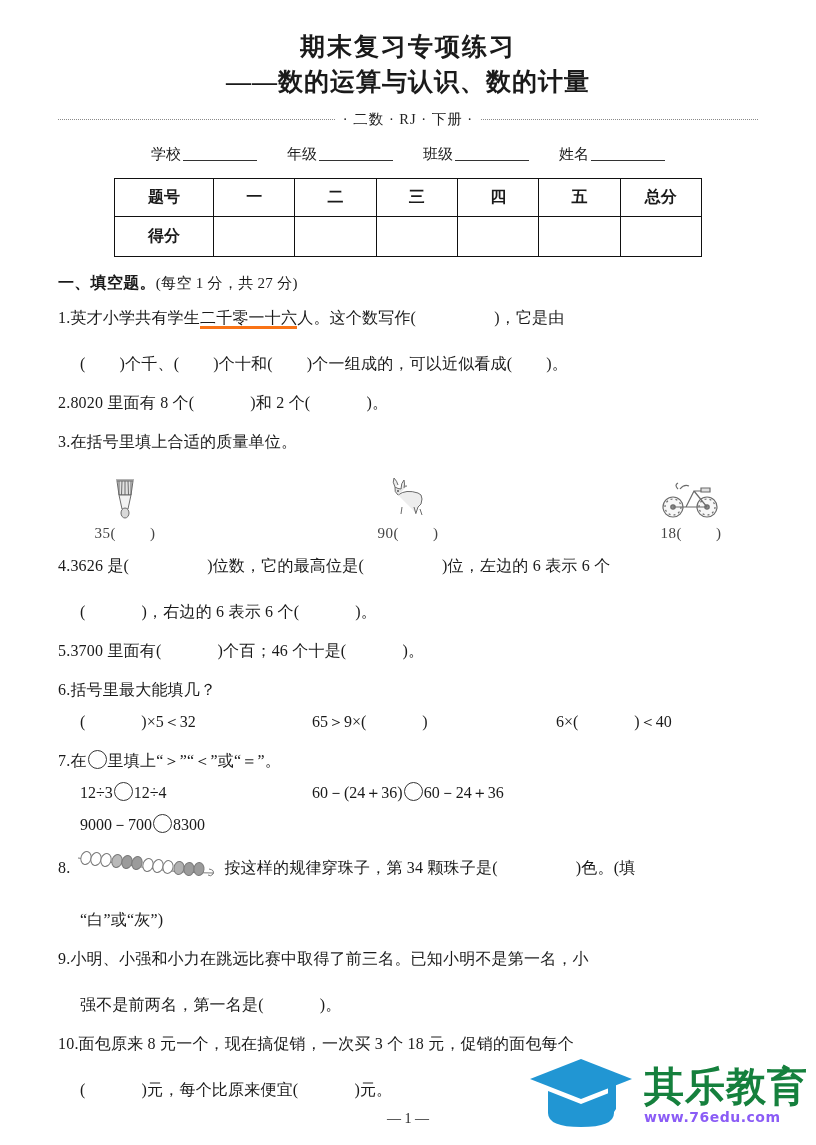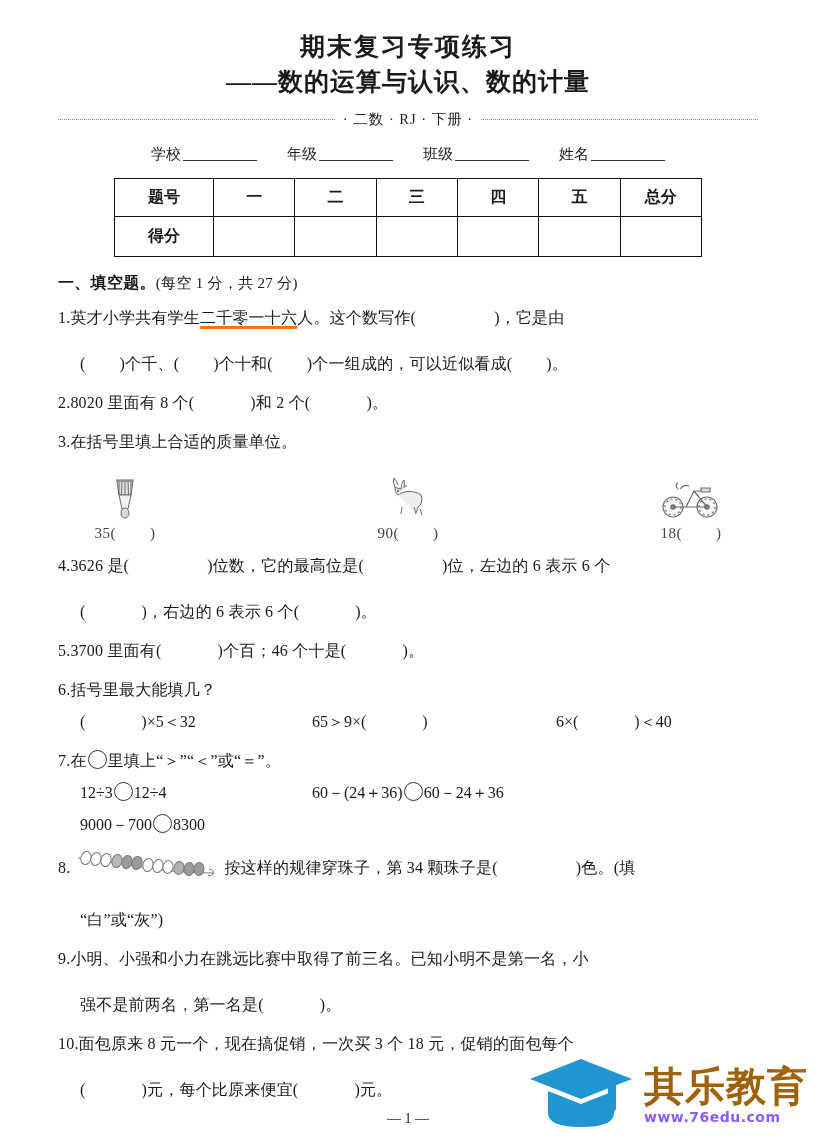--- a/index.html
+++ b/index.html
@@ -181,21 +181,21 @@
     right: 8px;
     bottom: 8px;
     display: flex;
     align-items: center;
     gap: 8px;
   }
   .wm-text-wrap { display: flex; flex-direction: column; line-height: 1; }
   .wm-cn {
     font-size: 40px;
     font-weight: bold;
-    color: #a16207;
+    color: #15803d;
     letter-spacing: 1px;
     font-family: "DejaVu Sans", sans-serif;
   }
   .wm-url {
     font-size: 14px;
     font-weight: bold;
     color: #8b5cf6;
     letter-spacing: .5px;
     margin-top: 4px;
     font-family: "DejaVu Sans", sans-serif;

